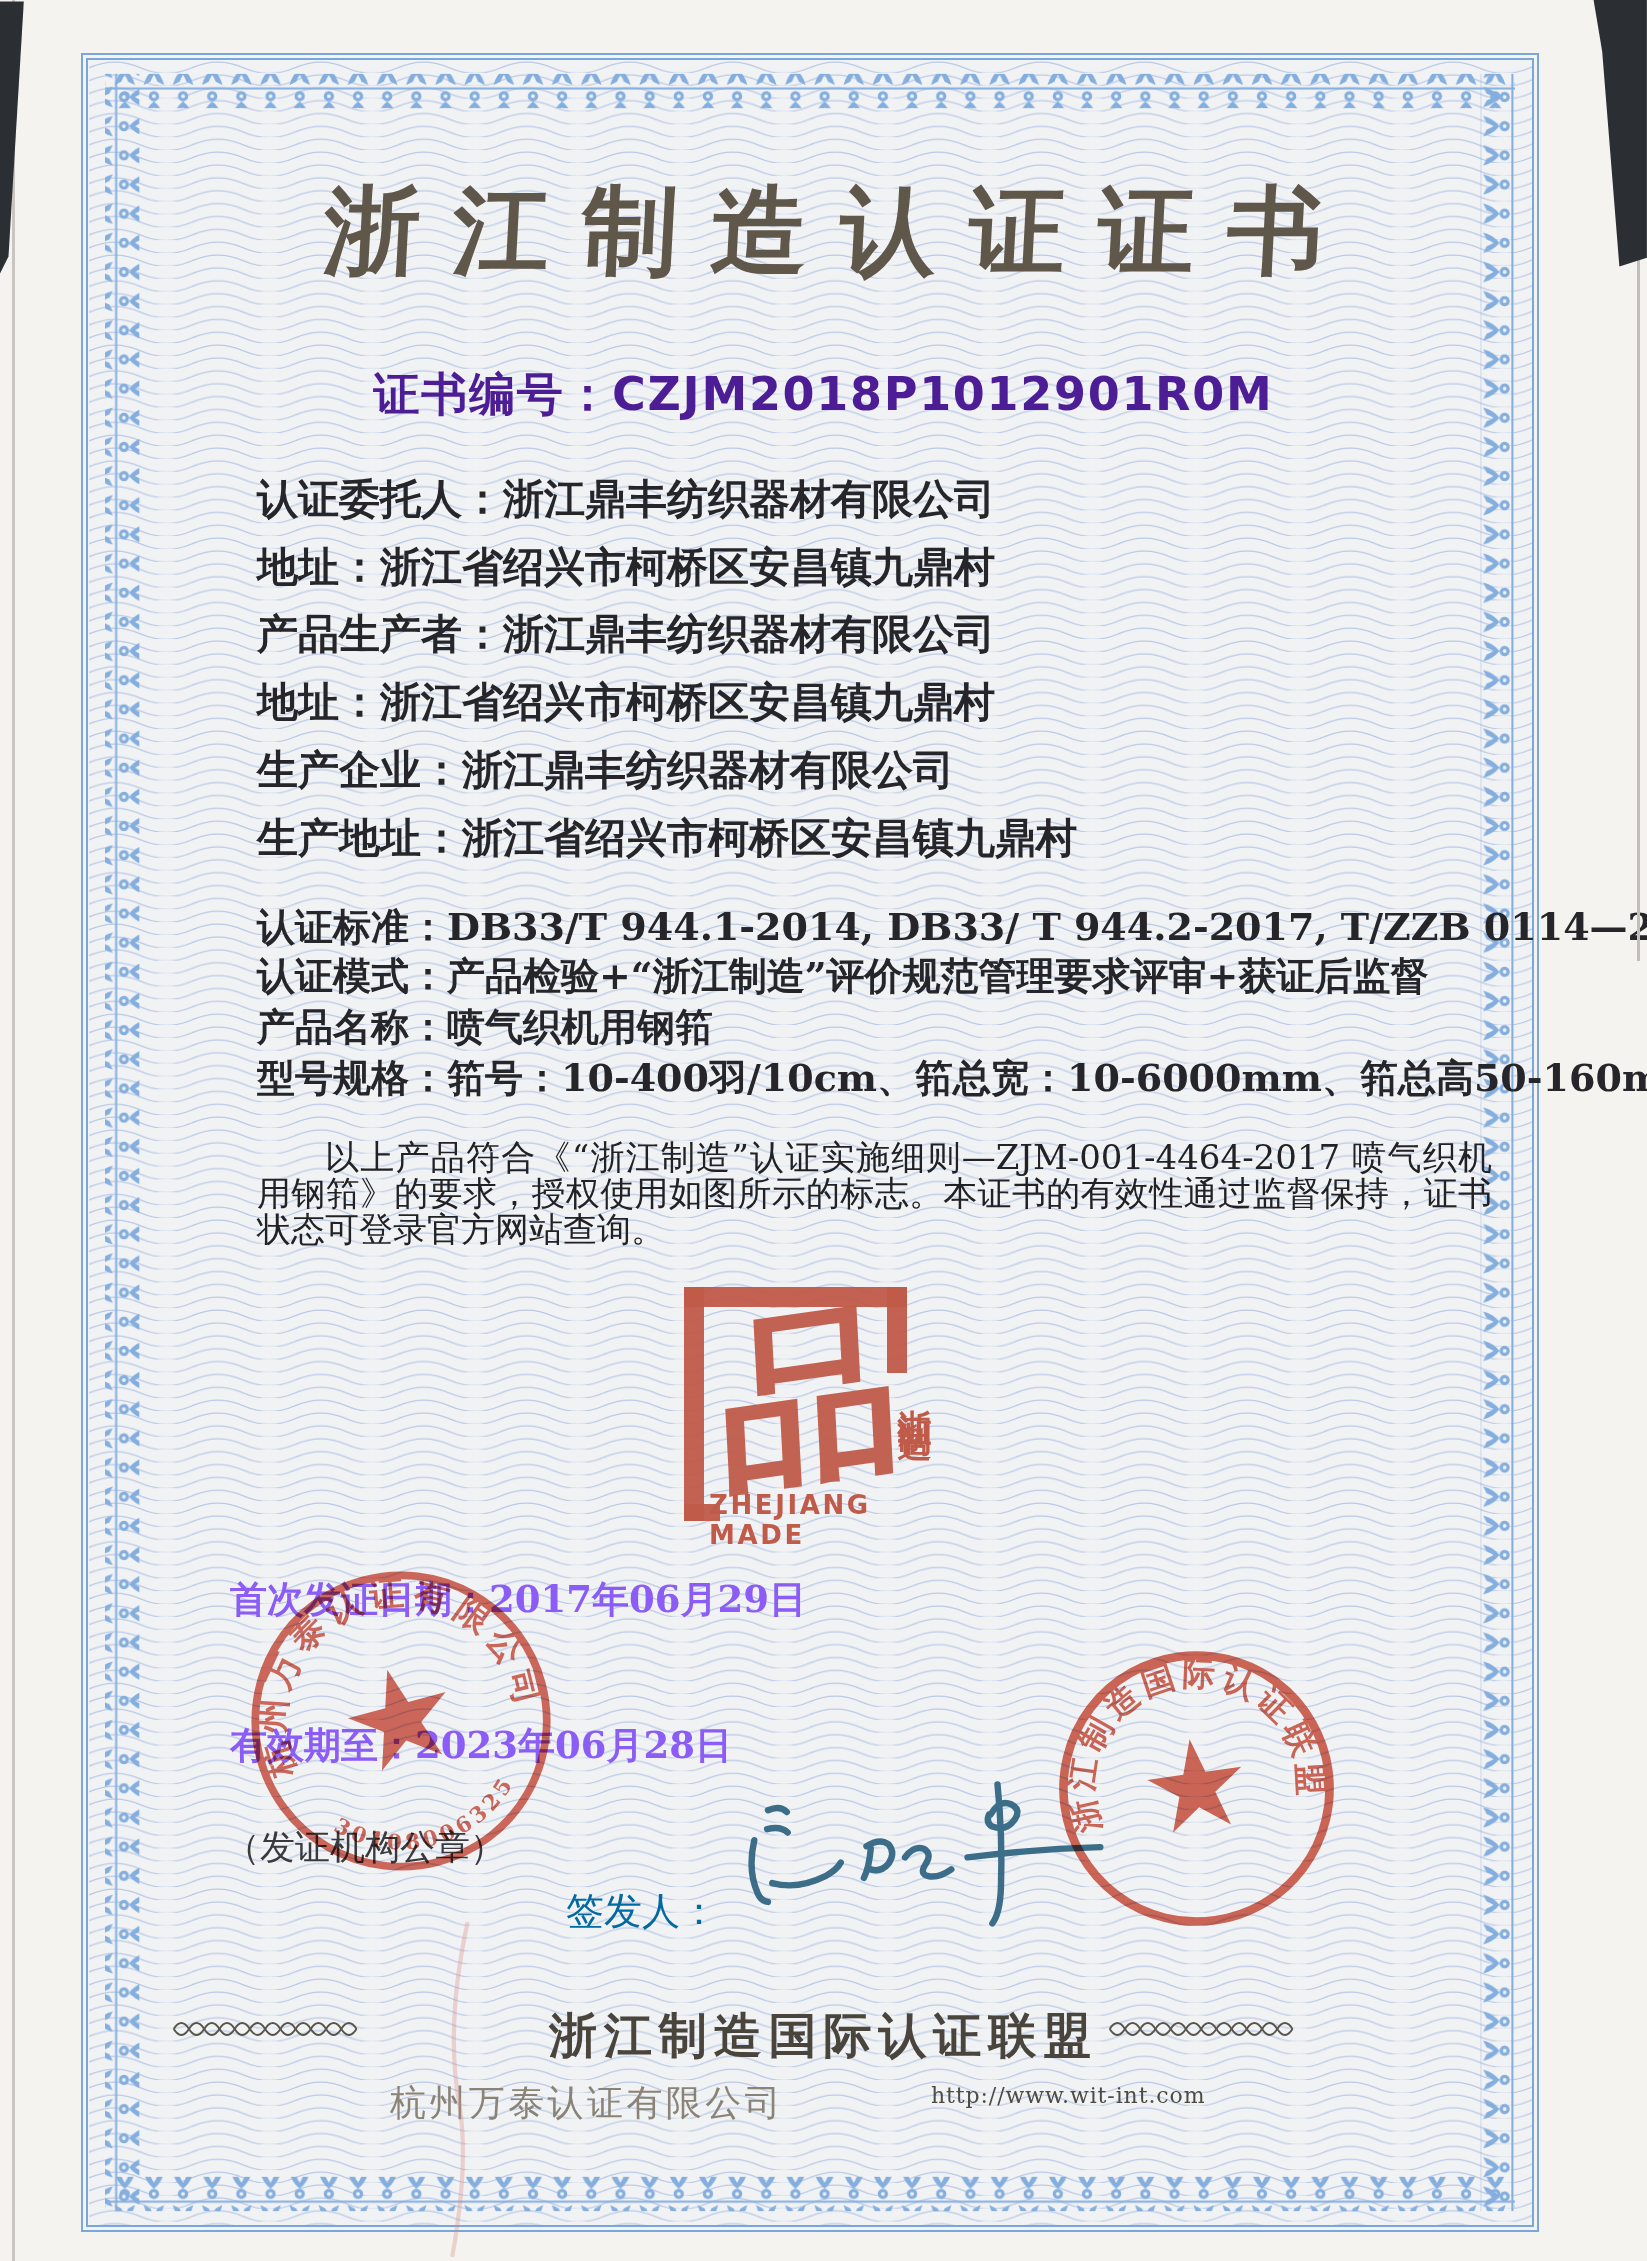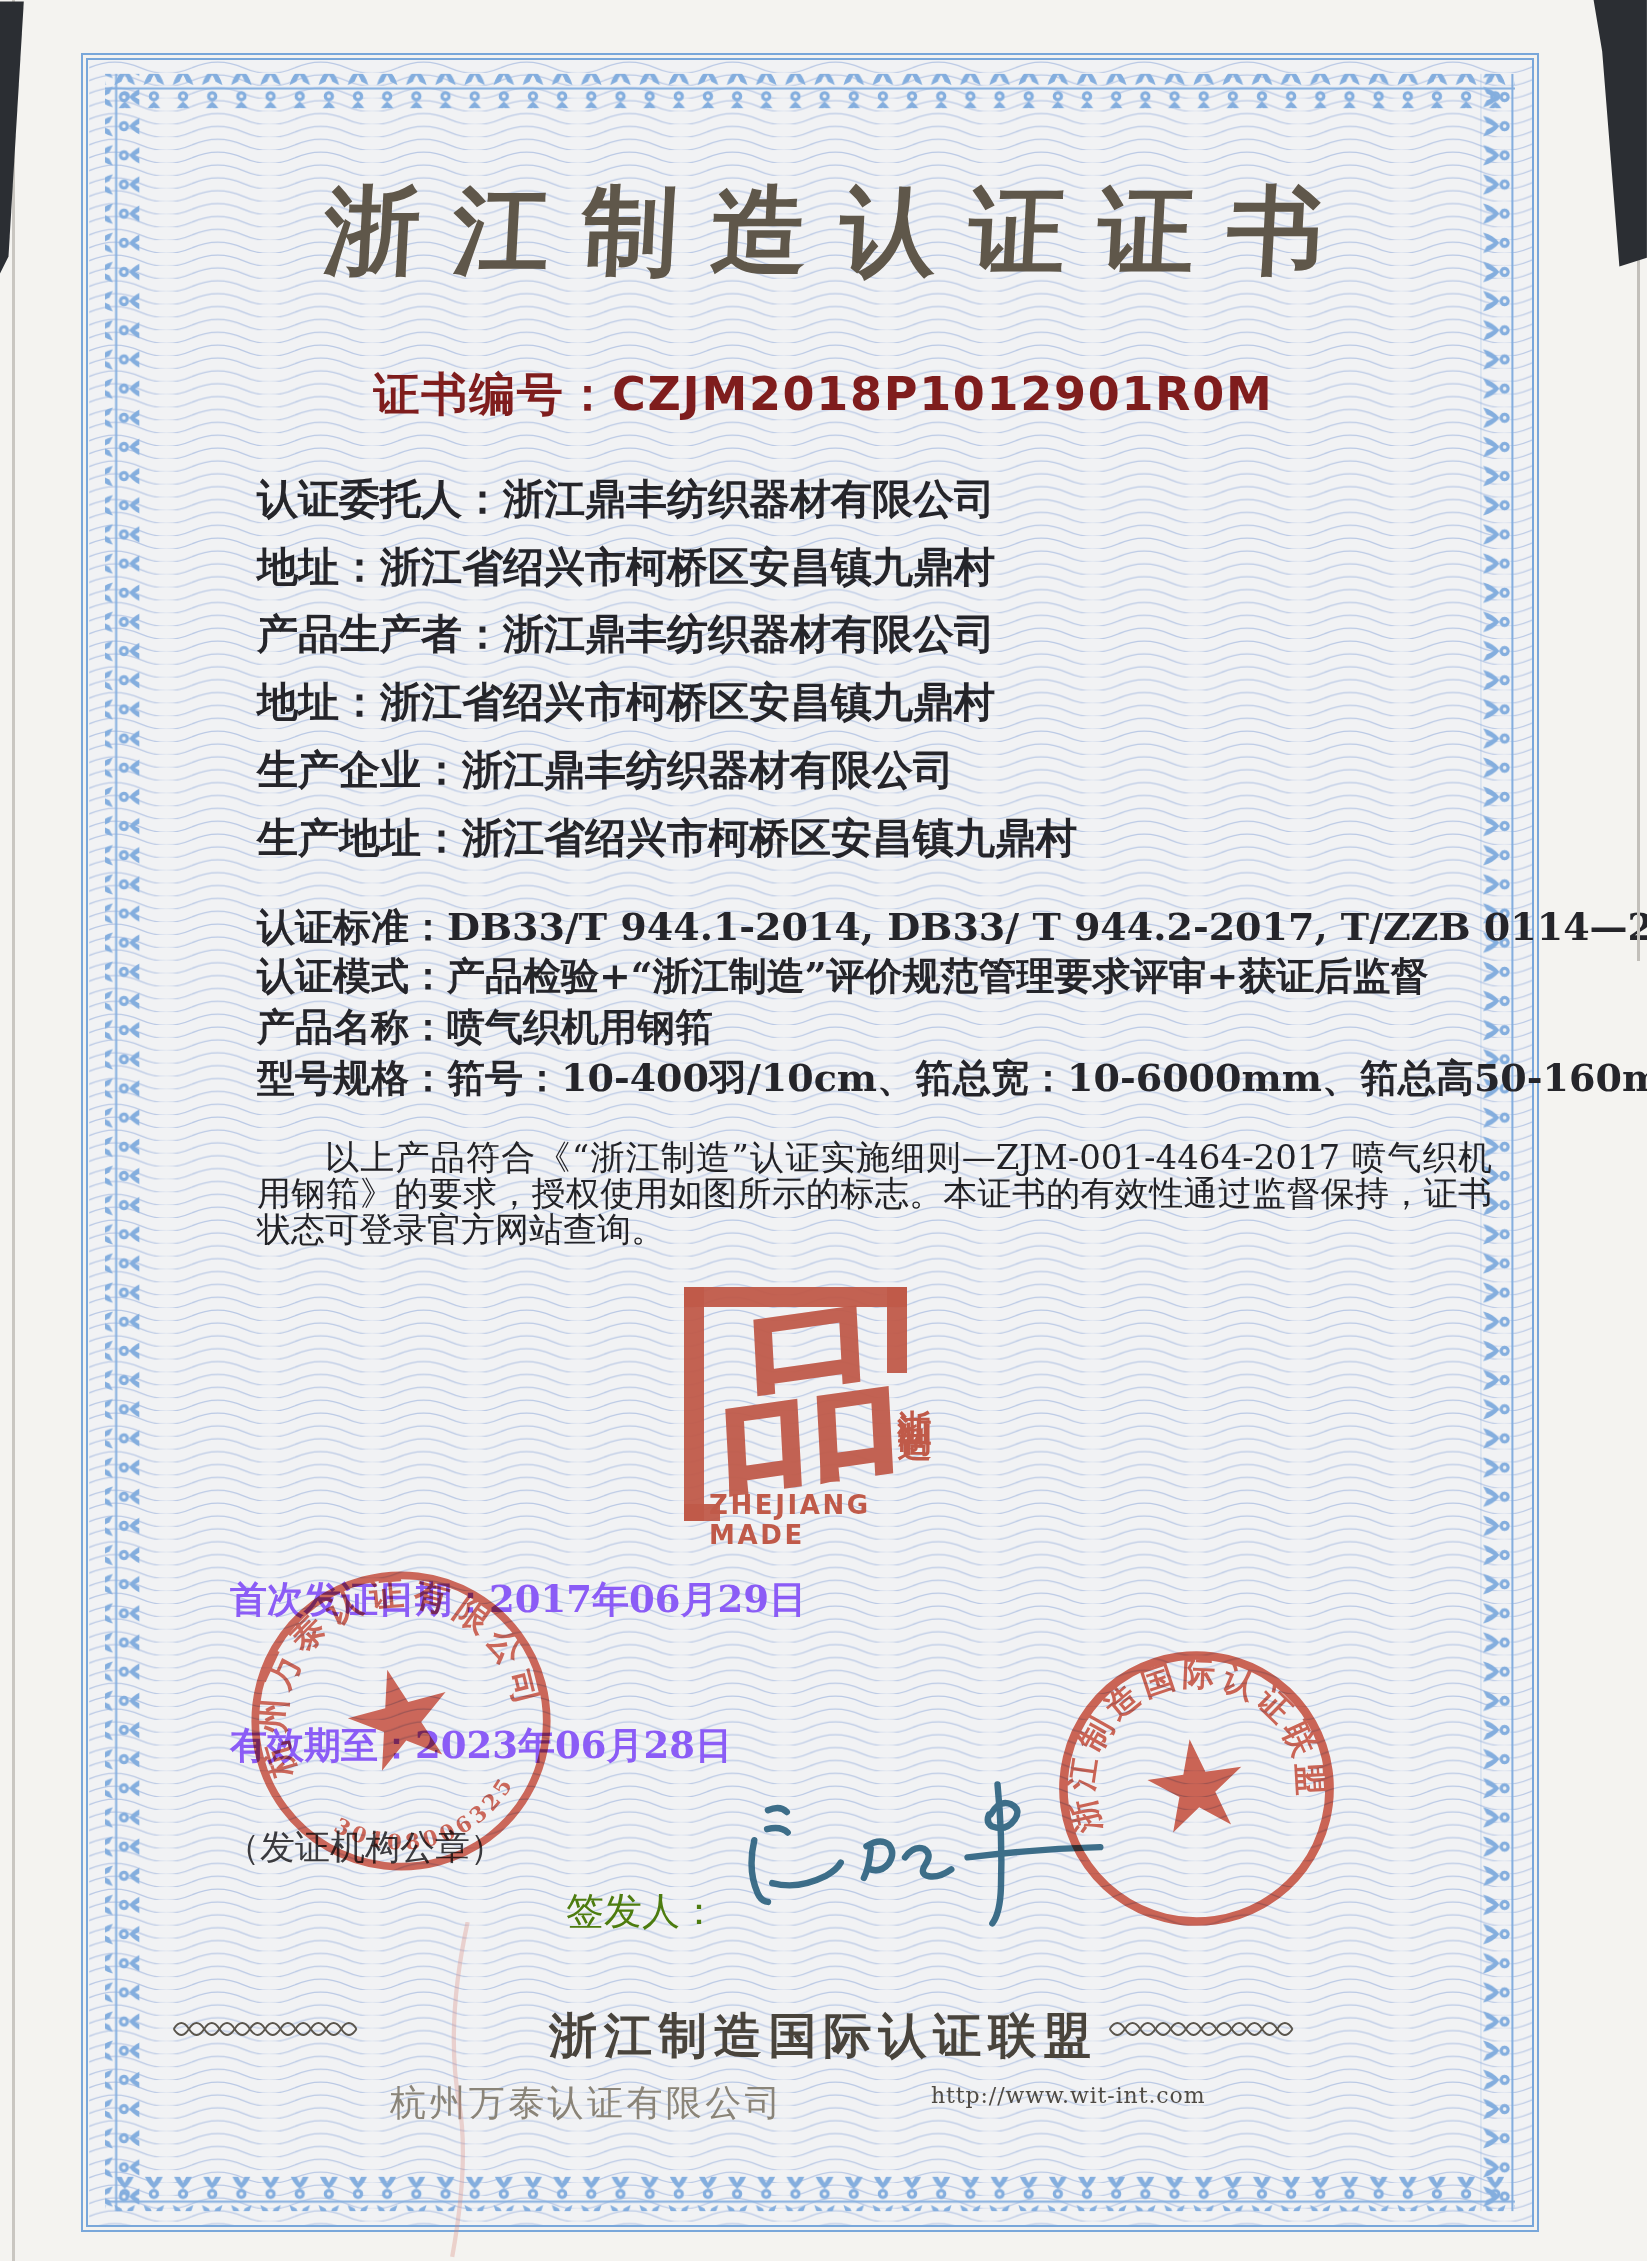--- a/index.html
+++ b/index.html
@@ -11,21 +11,21 @@
   .hair-right{left:1637px;top:223px;width:3.4px;height:738px;background:#c2bfba;}
   
   .waves{left:89px;top:60px;}
   .frame{left:81px;top:53px;width:1458px;height:2179px;border:7.7px double #79a7da;box-sizing:border-box;}
   .ornaments{left:81px;top:53px;}
   
   .title{left:0;top:168px;width:1647px;text-align:center;font-size:96px;font-weight:bold;
          color:#5f574a;letter-spacing:33px;padding-left:33px;box-sizing:border-box;
          transform:skewX(-3deg);}
   .certno{left:0;top:364px;width:1647px;text-align:center;font-size:46px;font-weight:bold;
-          color:#7f1d1d;font-family:"DejaVu Sans","Liberation Sans",sans-serif;letter-spacing:1.7px;}
+          color:#4c1d95;font-family:"DejaVu Sans","Liberation Sans",sans-serif;letter-spacing:1.7px;}
   .field-line{left:257px;width:1252px;font-size:41px;font-weight:bold;color:#25252a;white-space:nowrap;}
   .f0{top:472px;} .f1{top:540px;} .f2{top:607px;} .f3{top:675px;} .f4{top:743px;} .f5{top:811px;}
   .detail-line{left:257px;width:1252px;font-size:38px;font-weight:bold;color:#25252a;white-space:nowrap;}
   .d0{top:902px;} .d1{top:951px;} .d2{top:1002px;} .d3{top:1053px;}
   .stmt{left:257px;top:1139px;width:1235px;font-size:34px;color:#222226;line-height:36px;
         text-align:justify;text-indent:2em;}
   
   .logo{left:678px;top:1282px;width:283px;height:257px;}
   .logo .bar{position:absolute;background:#c05a49;opacity:.95;}
   .bar-left{left:6px;top:5.1px;width:20px;height:234px;}
@@ -35,21 +35,21 @@
   .logo-mark{position:absolute;left:24px;top:6.9px;width:214px;height:214px;font-size:182px;line-height:214px;
              text-align:center;color:#c05a49;font-weight:bold;transform:rotate(-8deg) skewX(-5deg);opacity:.94;}
   .logo-side{position:absolute;left:214px;top:100px;writing-mode:vertical-rl;text-orientation:upright;
              font-size:34px;font-weight:bold;color:#c05a49;letter-spacing:6px;}
   .logo-caption{position:absolute;left:31px;top:208px;width:223px;font-size:26px;font-weight:bold;
                 color:#c05a49;letter-spacing:2.6px;font-family:"DejaVu Sans","Liberation Sans",sans-serif;}
   
   .date-line{left:230px;font-size:37px;color:#8b5cf6;font-weight:bold;white-space:nowrap;}
   .t0{top:1575px;} .t1{top:1648px;} .t2{top:1721px;}
   .sealnote{left:225px;top:1824px;font-size:35px;color:#3a3a3e;}
-  .signer{left:566px;top:1886px;font-size:38px;color:#4d7c0f;}
+  .signer{left:566px;top:1886px;font-size:38px;color:#0369a1;}
   .sig{left:729px;top:1776px;}
   
   .stampL{left:245px;top:1565px;transform:rotate(-15deg);mix-blend-mode:multiply;opacity:.88;}
   .stampR{left:1054px;top:1646px;transform:rotate(-8deg);mix-blend-mode:multiply;opacity:.9;}
   .stamp-text{font-family:"DejaVu Serif","Liberation Serif",serif;font-weight:bold;fill:#d25847;}
   
   .f-alliance{left:0;top:2004px;width:1647px;text-align:center;font-size:48px;font-weight:bold;
               color:#49443c;letter-spacing:6.9px;}
   .flourishL{left:172px;top:2018px;} .flourishR{left:1108px;top:2018px;}
   .fcompany{left:390px;top:2079px;font-size:36px;color:#8a8478;letter-spacing:3.4px;}

